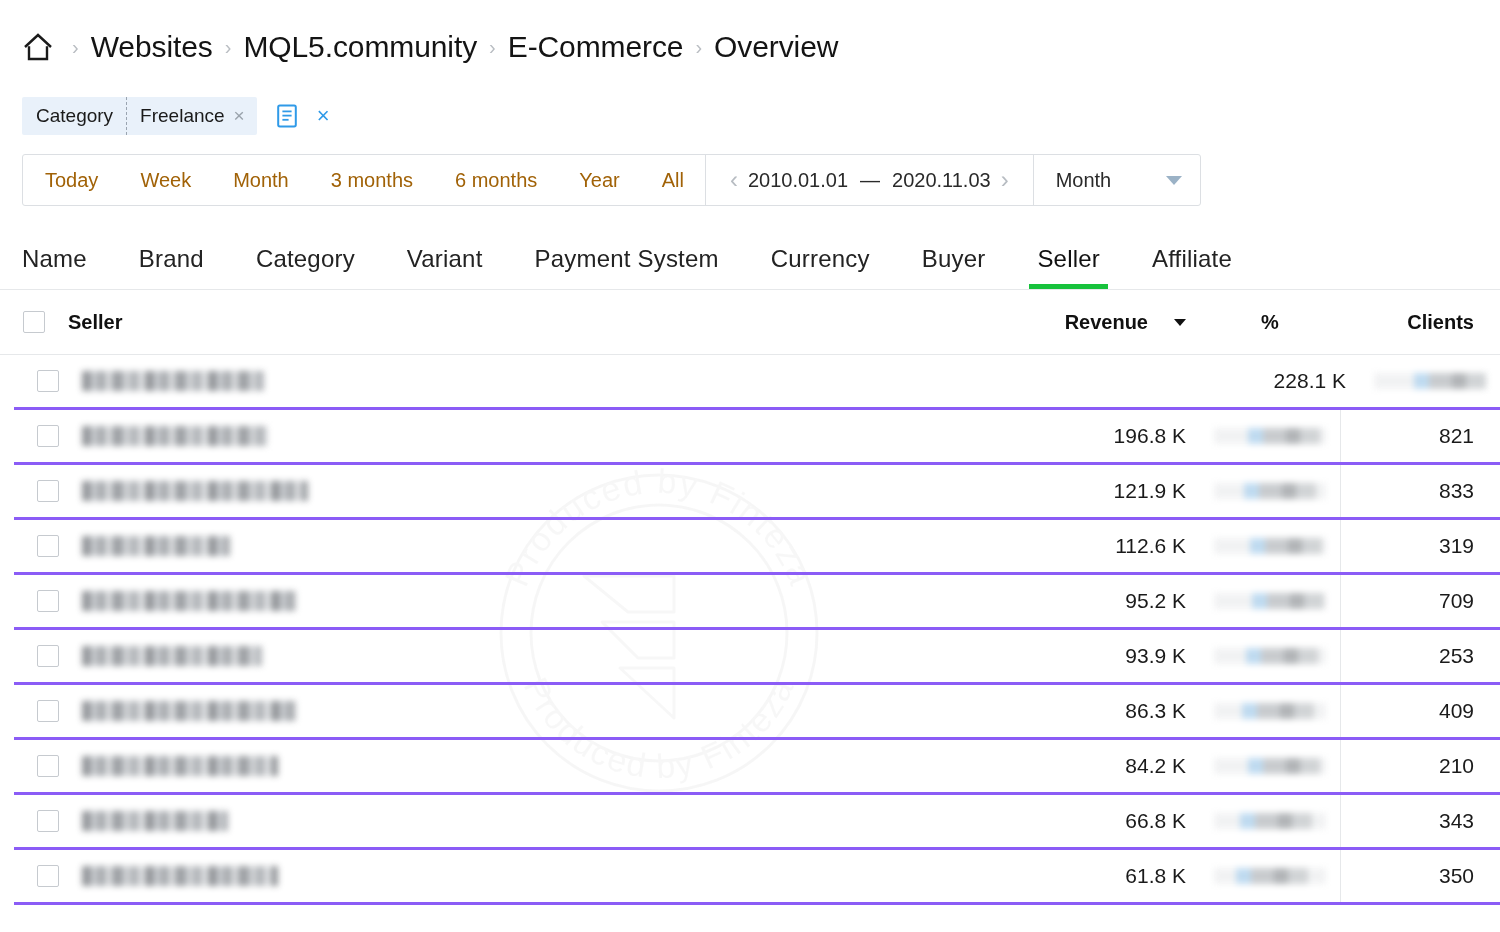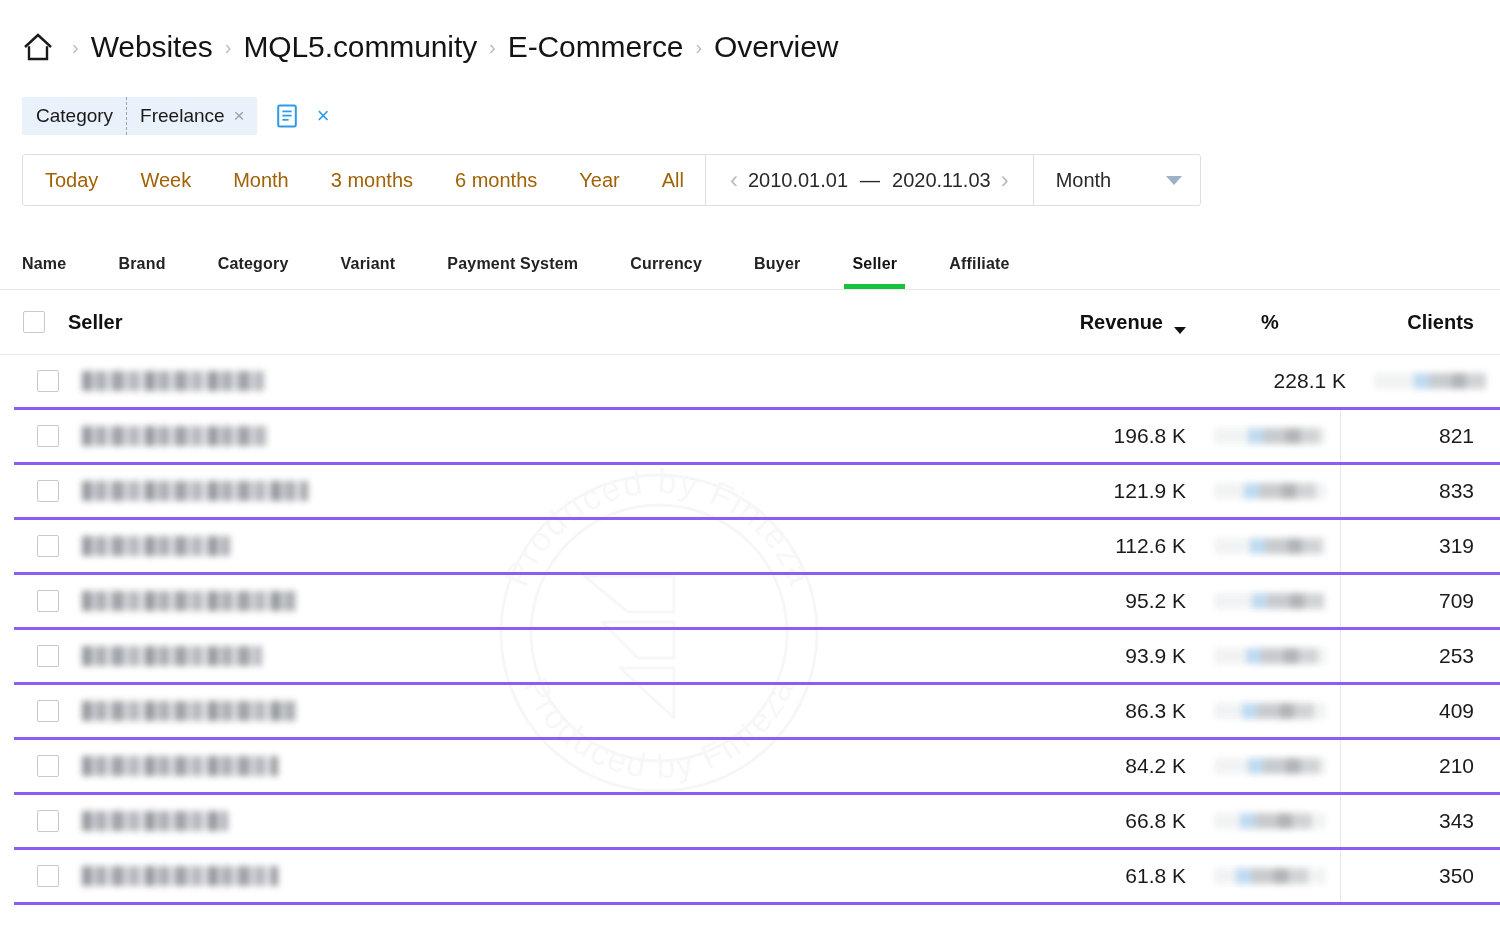--- a/index.html
+++ b/index.html
@@ -176,28 +176,27 @@
     display: flex;
     align-items: flex-end;
     height: 62px;
     margin-top: 22px;
     border-bottom: 1px solid #e6e8ea;
     padding-left: 22px;
     box-sizing: border-box;
   }
   .tab {
     position: relative;
-    font-size: 16px;
+    font-size: 24px;
     color: #232323;
     padding: 0 0 16px 0;
     margin-right: 52px;
     cursor: pointer;
     white-space: nowrap;
     letter-spacing: 0.2px;
-    font-weight: bold;
   }
   .tab.active { color: #111; }
   .tab.active::after {
     content: "";
     position: absolute;
     left: -8px;
     right: -8px;
     bottom: 0;
     height: 5px;
     background: #17c23c;
@@ -250,22 +249,23 @@
     font-weight: bold;
     color: #111;
   }
   .c-rev {
     flex: 0 0 180px;
     text-align: right;
     padding-right: 14px;
     font-size: 21px;
     color: #1a1a1a;
     display: flex;
-    align-items: flex-end;
+    align-items: center;
     justify-content: flex-end;
+    gap: 15px;
   }
   .c-pct {
     flex: 0 0 140px;
     display: flex;
     align-items: center;
     justify-content: center;
   }
   .c-clients {
     flex: 0 0 160px;
     padding-right: 26px;

